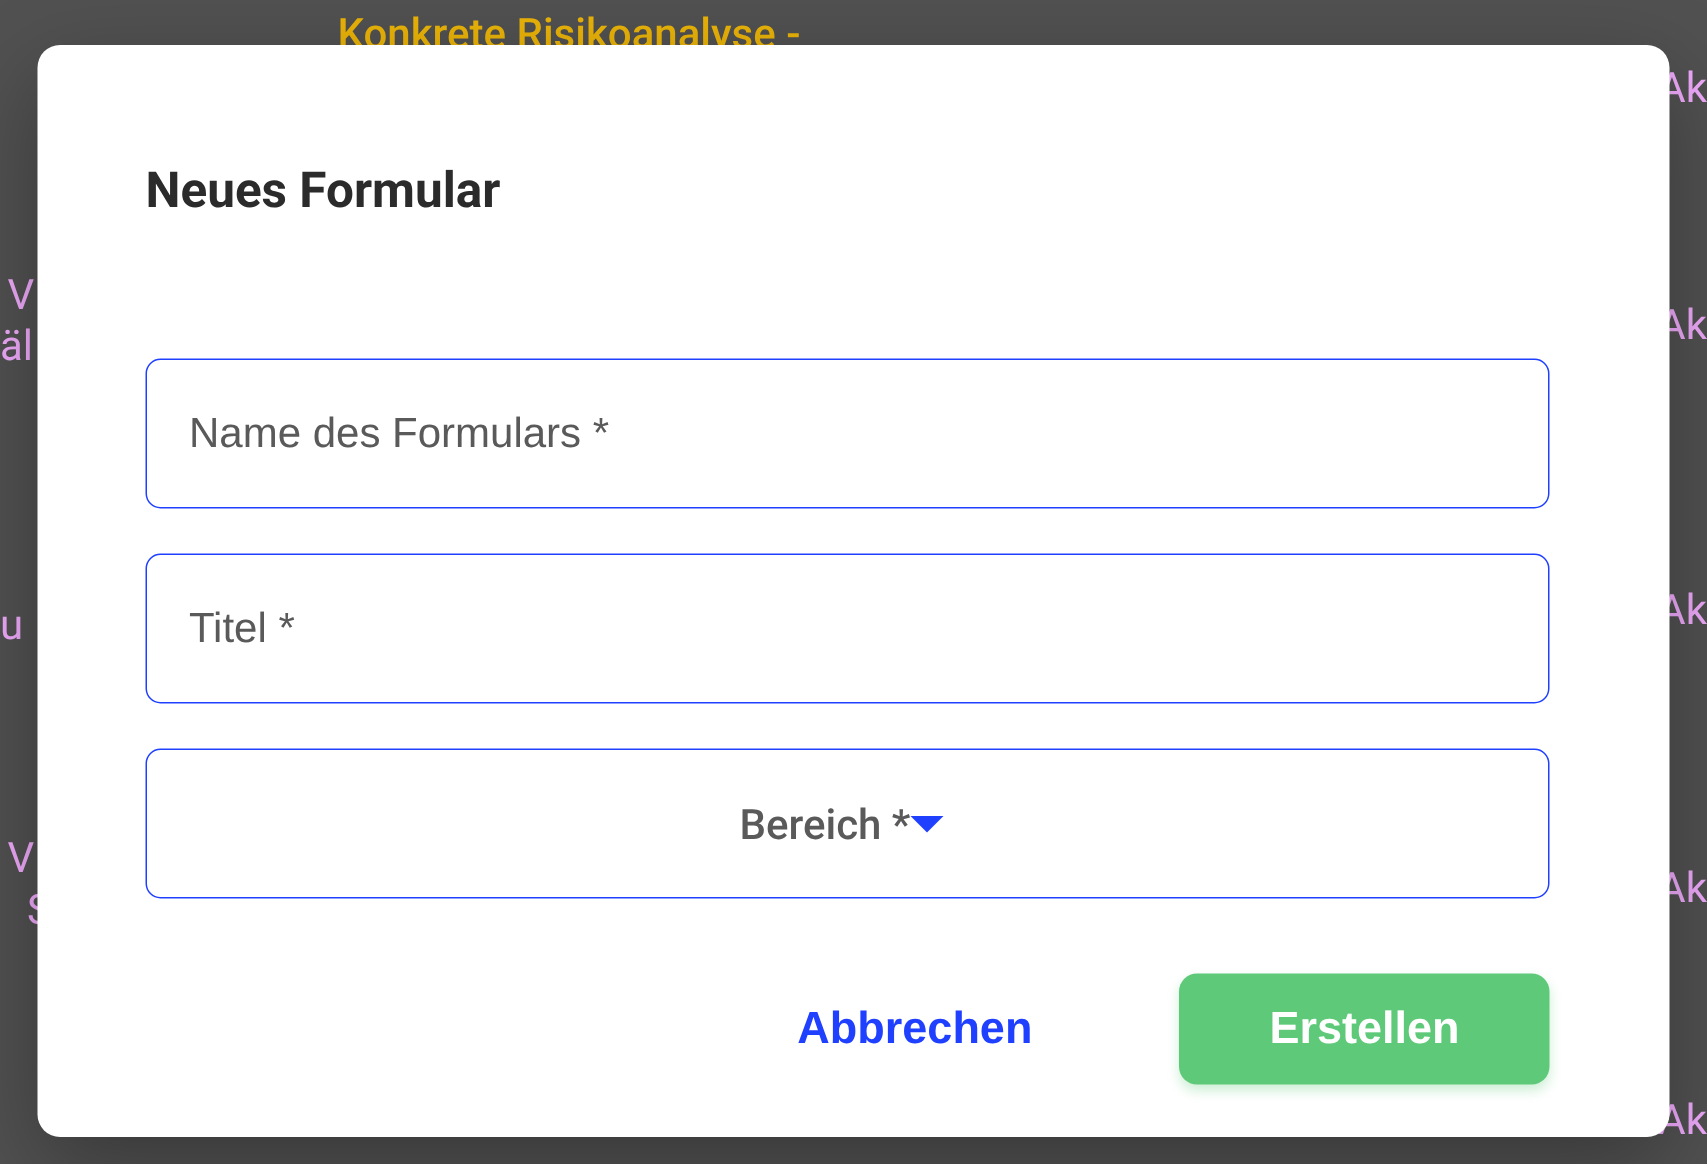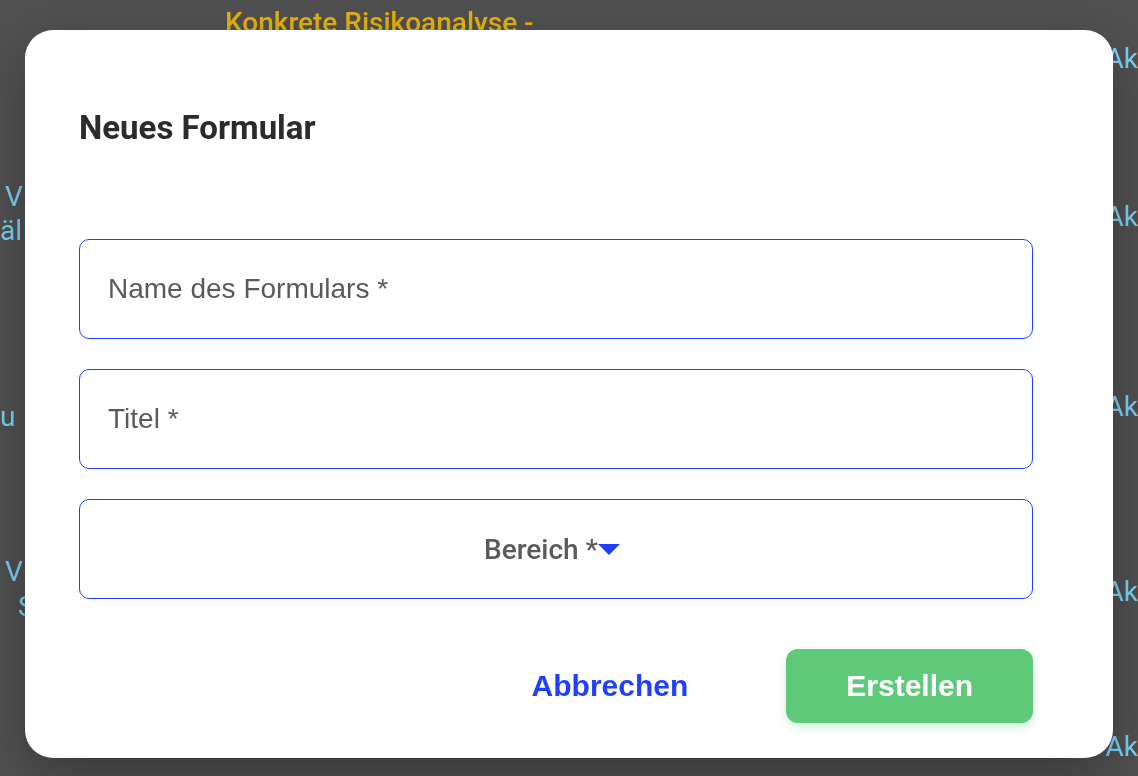--- a/index.html
+++ b/index.html
@@ -28,34 +28,34 @@
     
     .backdrop-text {
       position: absolute;
       color: #eab308;
       font-size: 28px;
       font-weight: 500;
     }
     
     .bg-row {
       position: absolute;
-      color: #7dd3fc;
+      color: #f0abfc;
       font-size: 28px;
     }
     
     .modal {
       position: absolute;
       top: 30px;
       left: 25px;
       right: 25px;
       bottom: 18px;
       background: #ffffff;
-      border-radius: 28px;
+      border-radius: 15px;
       box-shadow: 0 20px 60px rgba(0, 0, 0, 0.3);
-      padding: 78px 80px 60px 54px;
+      padding: 78px 80px 60px 72px;
       display: flex;
       flex-direction: column;
     }
     
     .modal-title {
       font-size: 33px;
       font-weight: 700;
       color: #2b2b2b;
       margin-bottom: 92px;
     }

